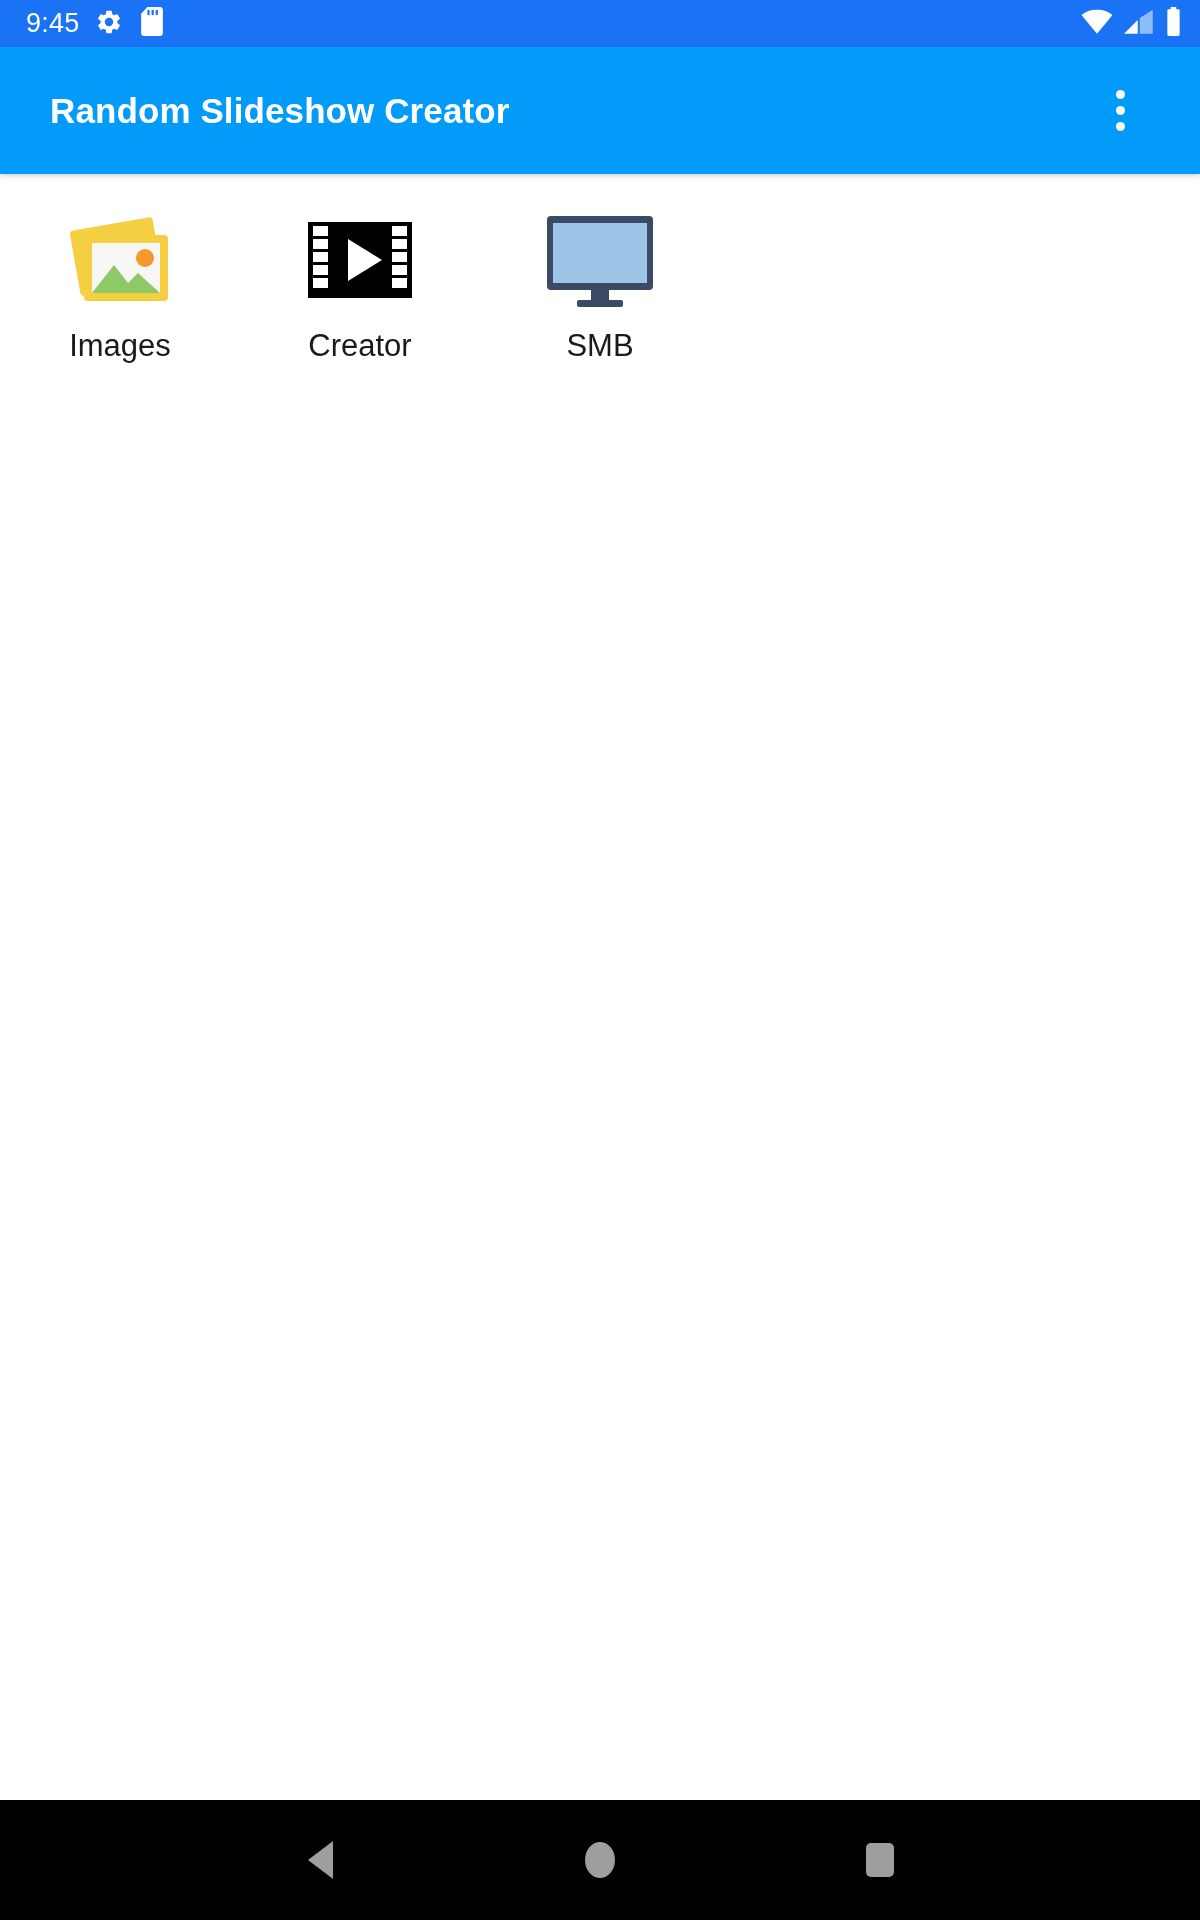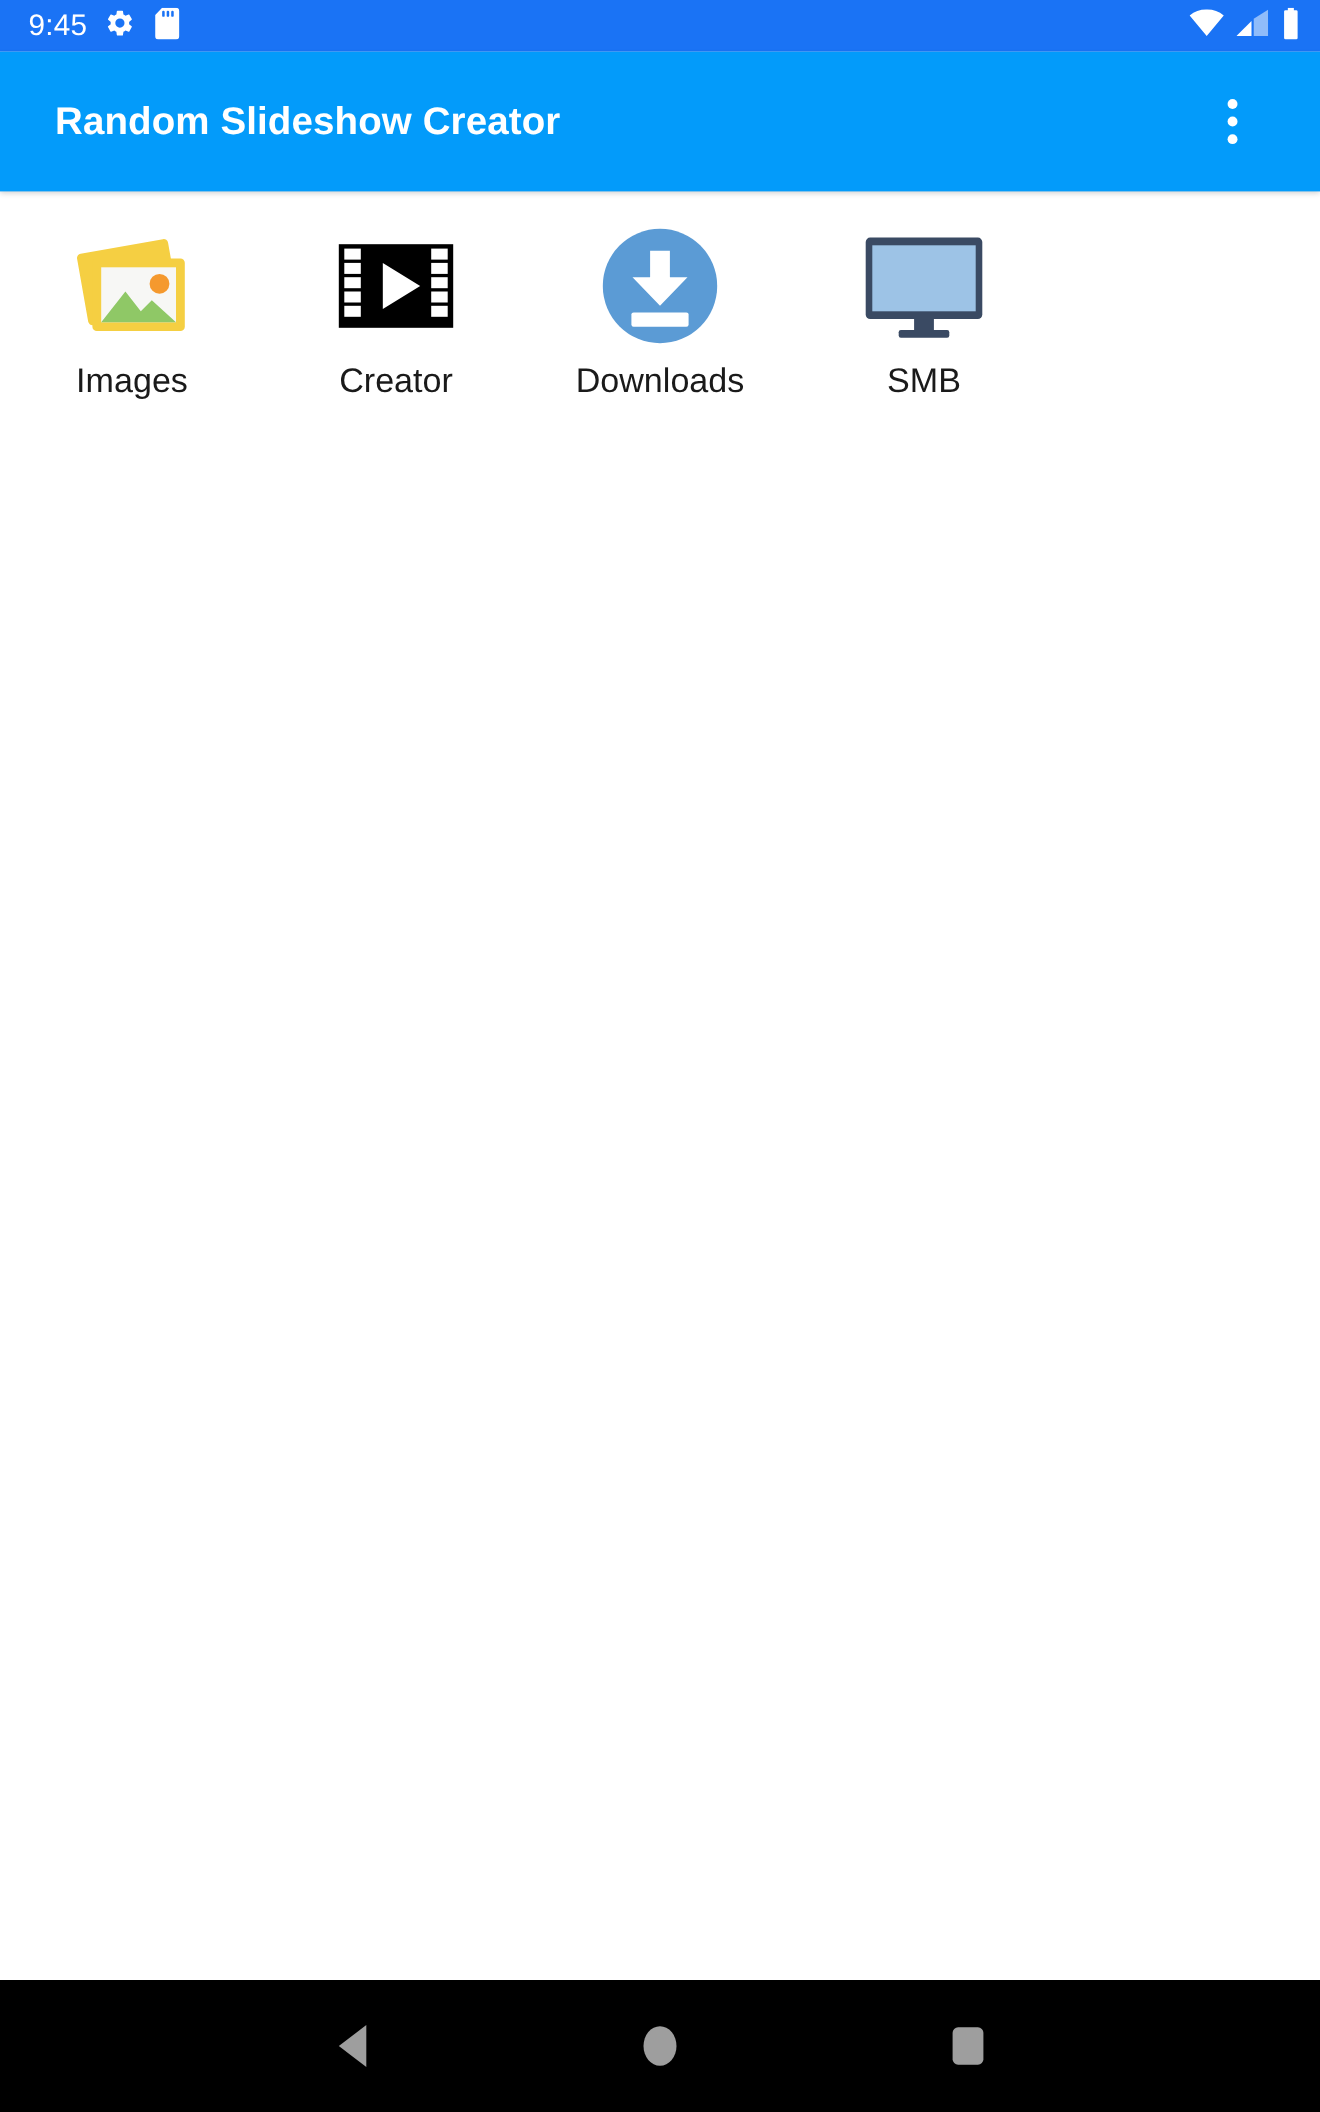--- a/index.html
+++ b/index.html
@@ -264,30 +264,20 @@
             <rect x="88" y="68" width="15" height="10"></rect>
           </g>
           <path d="M44 29 L78 50 L44 71 Z" fill="#ffffff"></path>
         </svg>
       </div>
       <span class="grid-label">Creator</span>
     </div>
 
 
 
-    <div class="grid-item">
-      <div class="icon-wrap">
-        <svg width="108" height="108" viewBox="0 0 108 108">
-          <circle cx="54" cy="54" r="52" fill="#5b9bd5"></circle>
-          <path d="M45 22 h18 v24 h16 L54 72 L29 46 h16 z" fill="#ffffff"></path>
-          <rect x="28" y="78" width="52" height="13" rx="2" fill="#ffffff"></rect>
-        </svg>
-      </div>
-      <span class="grid-label">Downloads</span>
-    </div>
 
     <div class="grid-item">
       <div class="icon-wrap">
         <svg width="114" height="96" viewBox="0 0 114 96">
           <rect x="4" y="4" width="106" height="74" rx="4" fill="#3a4a63"></rect>
           <rect x="10" y="11" width="94" height="60" fill="#9dc3e6"></rect>
           <rect x="48" y="78" width="18" height="12" fill="#3a4a63"></rect>
           <rect x="34" y="88" width="46" height="7" rx="2" fill="#3a4a63"></rect>
         </svg>
       </div>

